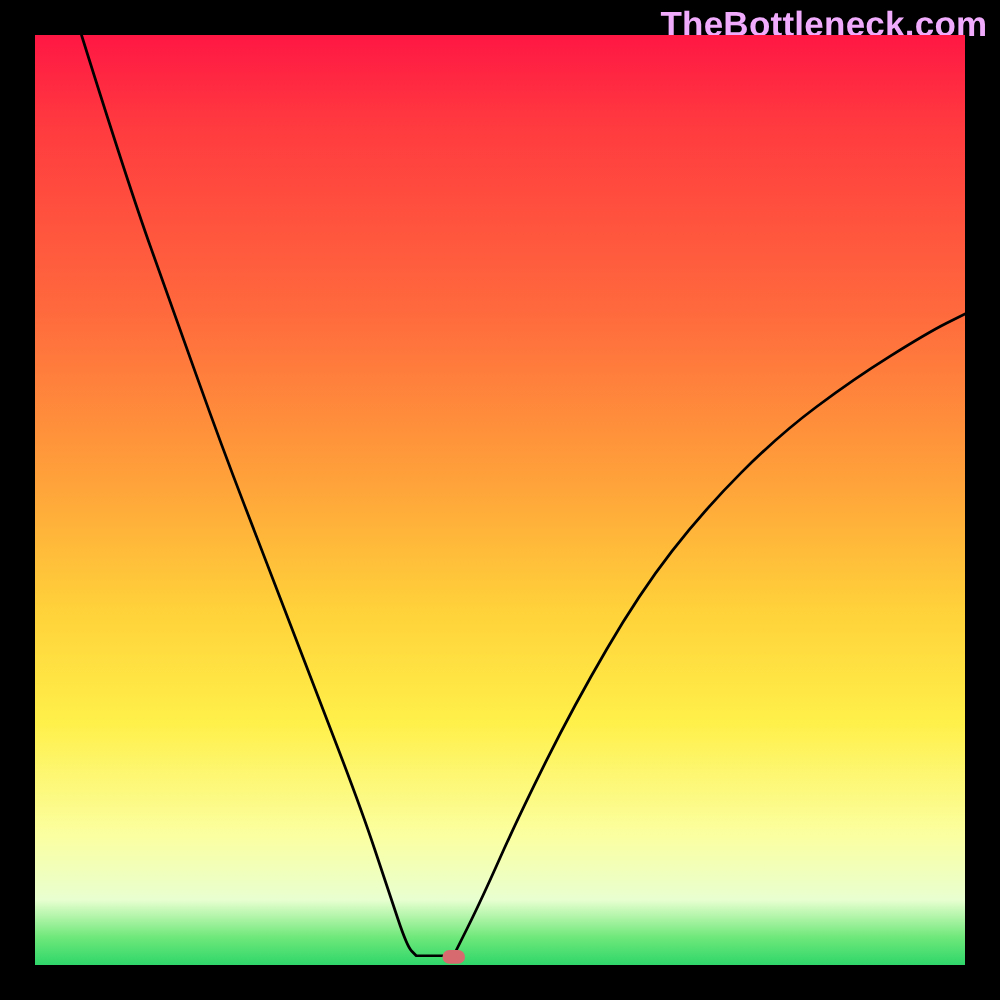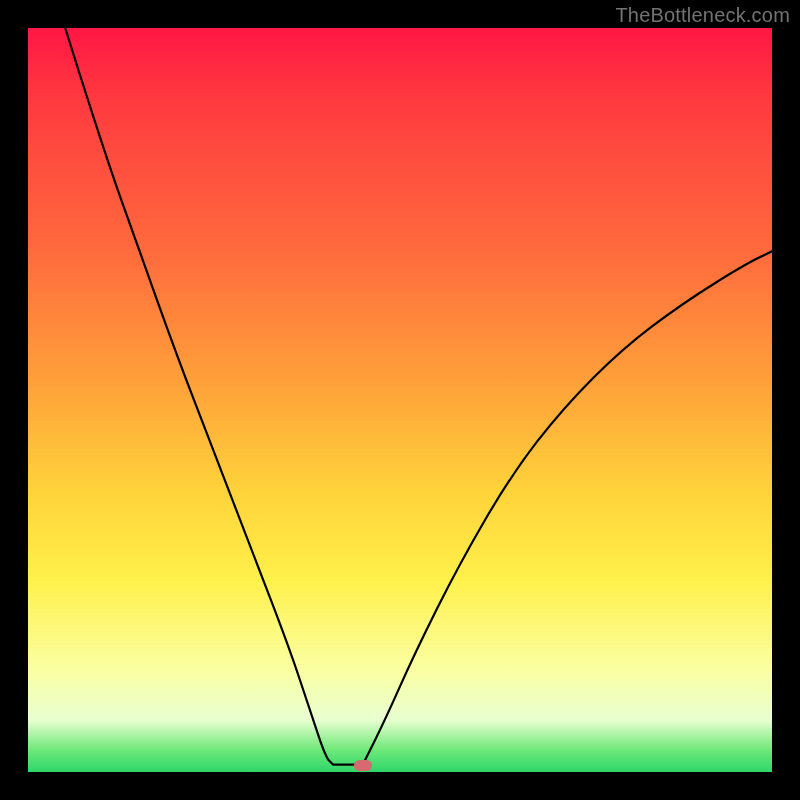--- a/index.html
+++ b/index.html
@@ -14,23 +14,23 @@
   .frame {
     position: relative;
     width: 800px;
     height: 800px;
     background: #000;
   }
   .watermark {
     position: absolute;
     top: 4px;
     right: 10px;
-    color: #737373;
-    font-size: 20px;
-    font-weight: 400;
+    color: #f0abfc;
+    font-size: 28px;
+    font-weight: 700;
     letter-spacing: 0.2px;
     user-select: none;
   }
   .plot-area {
     position: absolute;
     left: 28px;
     top: 28px;
     width: 744px;
     height: 744px;
     

